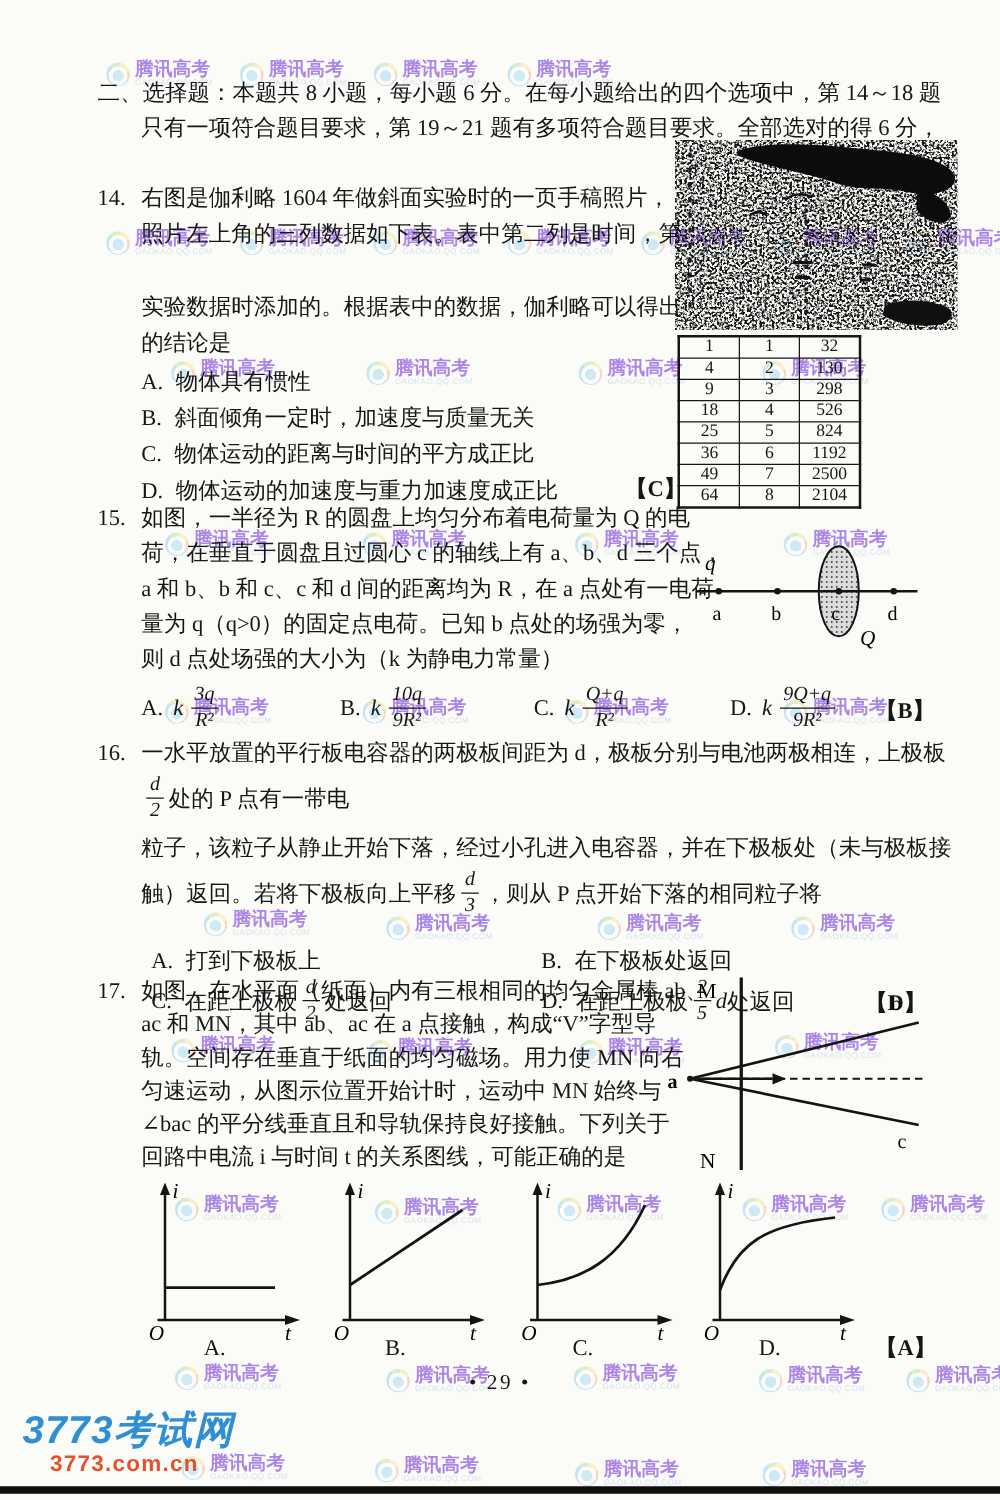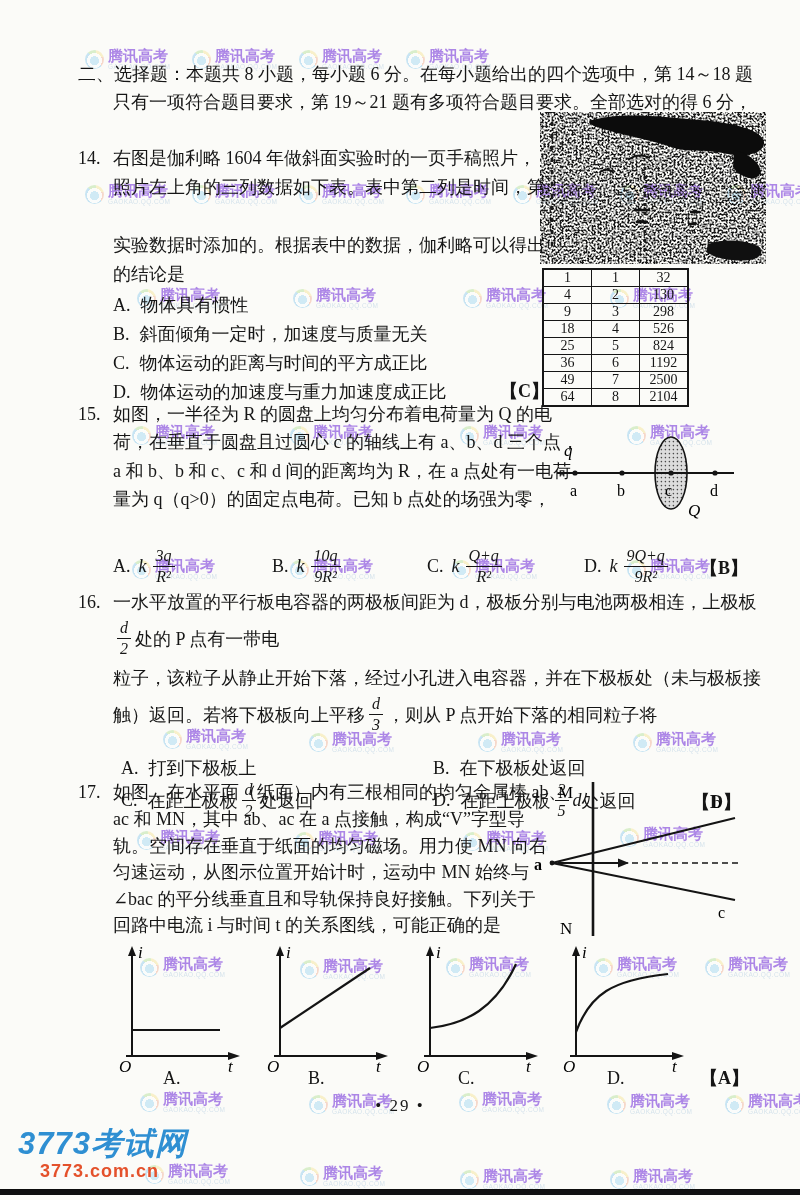--- a/index.html
+++ b/index.html
@@ -447,20 +447,21 @@
           <td>2104</td>
         </tr>
   </tbody>
     </table>
 
   <div class="abs qnum" style="left:78px;top:404px">15.</div>
   <div class="abs line" style="left:113px;top:404px">如图，一半径为 R 的圆盘上均匀分布着电荷量为 Q 的电</div>
   <div class="abs line" style="left:113px;top:432px">荷，在垂直于圆盘且过圆心 c 的轴线上有 a、b、d 三个点，</div>
   <div class="abs line" style="left:113px;top:461px">a 和 b、b 和 c、c 和 d 间的距离均为 R，在 a 点处有一电荷</div>
   <div class="abs line" style="left:113px;top:489px">量为 q（q&gt;0）的固定点电荷。已知 b 点处的场强为零，</div>
+  <div class="abs line" style="left:113px;top:517px">则 d 点处场强的大小为（k 为静电力常量）</div>
 
   <div class="abs opt-frac" style="left:113px;top:548px">
     <span class="olabel">A.</span>
     <span class="kvar">k</span>
     <span class="frac">
         <span class="num">3q</span>
         <span class="bar"></span>
         <span class="den">R²</span>
       </span>
   </div>

